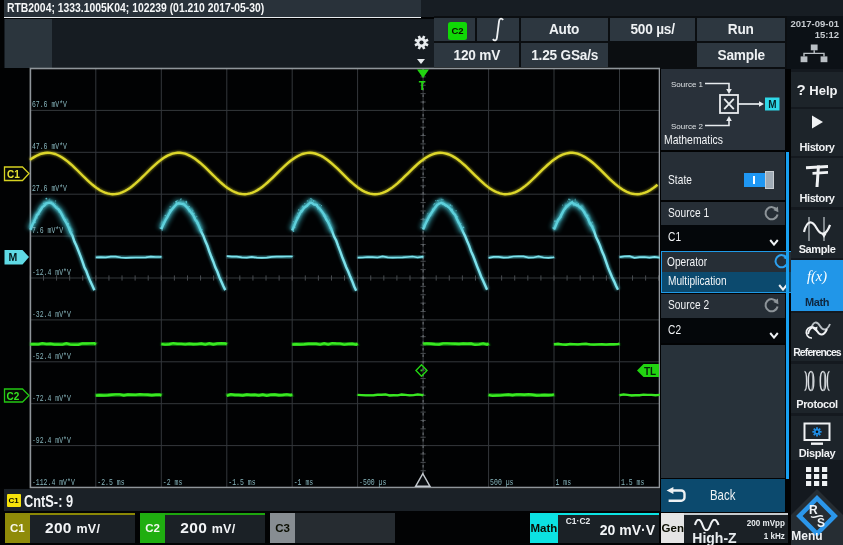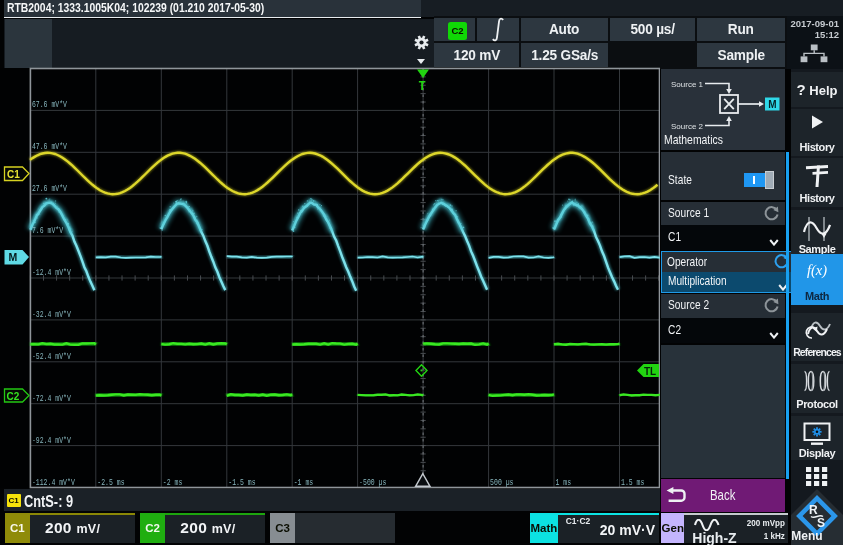--- a/index.html
+++ b/index.html
@@ -576,21 +576,21 @@
           <polygon points="14.9,1.6 15.4,7.2 10.3,5.0" fill="#8d9499"></polygon>
         </svg></div>
     </div>
 <div class="combo" style="top:318px;height:25px">
       <div class="plab" style="top:4px"><span class="cx">C2</span></div>
       <div style="position:absolute;right:6px;top:9px"><svg width="10" height="7" viewBox="0 0 10 7">
           <path d="M1.2,1 L5,5.6 L8.8,1" fill="none" stroke="#eef1f3" stroke-width="2"></path>
         </svg></div>
     </div>
 <div class="prow" style="top:344.5px;height:133px;background:#28323a"></div>
-<div class="abs" style="left:660.5px;top:478.5px;width:124px;height:33px;background:#701a75">
+<div class="abs" style="left:660.5px;top:478.5px;width:124px;height:33px;background:#0c4a6e">
       <div style="position:absolute;left:5px;top:8px"><svg width="20" height="17" viewBox="0 0 20 17">
           <path d="M5.5,3.5 L15.2,3.5 A3.3,3.3 0 0 1 18.5,6.8 L18.5,10.4 A3.3,3.3 0 0 1 15.2,13.7 L2.6,13.7" fill="none" stroke="#eef1f3" stroke-width="2.4"></path>
           <polygon points="0.6,3.5 7.4,0 7.4,7" fill="#eef1f3"></polygon>
         </svg></div>
       <div style="position:absolute;left:0;right:0;top:7px;text-align:center;color:#f0f2f4;font-size:15px"><span class="cxc" style="transform:scaleX(0.76)">Back</span></div>
     </div>
 <div class="abs" style="left:785.5px;top:151.5px;width:3.5px;height:327px;background:#18a0f0"></div>
 <div class="abs" style="left:791px;top:68.5px;width:52px;height:476.5px;background:#14191f"></div>
 <div class="sbtn" style="top:71.5px;height:35.0px;">
       <div style="position:absolute;left:0;right:0;top:9px;text-align:center;color:#f0f2f4;font-size:13px;font-weight:bold"><span style="font-size:15px">?</span> Help</div>
@@ -611,21 +611,21 @@
       <div class="sbl">History</div>
     </div>
 <div class="sbtn" style="top:209.5px;height:48.5px;">
       <svg width="28" height="26" viewBox="0 0 28 26" class="ic">
         <path d="M6,1 L6,25 M21,1 L21,25" stroke="#9aa0a5" stroke-width="1.6" fill="none"></path>
         <path d="M1,16 C4,4 9,4 13.5,12 C18,20 23,20 27,9" stroke="#f0f2f4" stroke-width="2.2" fill="none"></path>
         <polygon points="21,22 18.4,17.5 23.6,17.5" fill="#f0f2f4"></polygon>
       </svg>
       <div class="sbl">Sample</div>
     </div>
-<div class="sbtn" style="top:254px;height:50.5px;background:#2196e8;">
+<div class="sbtn" style="top:260.0px;height:50.5px;background:#2196e8;">
       <div style="position:absolute;left:0;right:0;top:8px;text-align:center;color:#fff;font-size:14.5px;font-style:italic;font-family:'Liberation Serif',serif"><i>f</i>(x)</div>
       <div class="sbl"><span style="color:#0e2740">Math</span></div>
     </div>
 <div class="sbtn" style="top:313.0px;height:48.0px;">
       <svg width="30" height="22" viewBox="0 0 30 22" class="ic">
         <path d="M9,10 C11,2 15,2 18,7 C21,12 25,12 28,5" stroke="#b9bfc4" stroke-width="1.9" fill="none"></path>
         <path d="M6,15 C8,7 12,7 15,12 C18,17 22,17 25,10" stroke="#f0f2f4" stroke-width="2" fill="none"></path>
         <path d="M10,19 A5.5,5.5 0 1 1 13.5,9.5" stroke="#f0f2f4" stroke-width="1.7" fill="none"></path>
         <polygon points="15.5,7.5 14.8,13 10.5,9.5" fill="#f0f2f4"></polygon>
       </svg>
@@ -707,19 +707,19 @@
       <div class="chip" style="left:0;top:0;width:24.5px;height:30px;background:#878d92;font-size:11.5px">C3</div>
     </div>
 <div class="abs" style="left:529.7px;top:512.5px;width:129.3px;height:30px;background:#1b2126">
       <div style="position:absolute;left:0;right:0;top:0;height:2px;background:#0ce2e2"></div>
       <div class="chip" style="left:0;top:0;width:28.5px;height:30px;background:#0ce2e2;font-size:11.5px">Math</div>
       <div style="position:absolute;left:36px;top:3.5px;color:#e8ecef;font-size:8.5px;font-weight:bold">C1·C2</div>
       <div class="chtxt" style="position:absolute;right:4px;top:9px;font-size:14px">20 mV·V</div>
     </div>
 <div class="abs" style="left:661.3px;top:512.5px;width:126.7px;height:30px;background:#1b2126">
       <div style="position:absolute;left:0;right:0;top:0;height:2px;background:#c5cacd"></div>
-      <div class="chip" style="left:0;top:0;width:23.0px;height:30px;background:#c4b5fd;font-size:11.5px">Gen</div>
+      <div class="chip" style="left:0;top:0;width:23.0px;height:30px;background:#e5e5e5;font-size:11.5px">Gen</div>
       <div style="position:absolute;left:33px;top:4px"><svg width="26" height="12" viewBox="0 0 26 12">
           <path d="M1,6 C3,-1 6,-1 8.5,6 C11,13 14,13 16.5,6 C19,-1 22,-1 24.5,6" stroke="#eef1f3" stroke-width="2.1" fill="none"></path>
         </svg></div>
       <div style="position:absolute;left:31px;top:17.5px;color:#e8ecef;font-size:14px;font-weight:bold">High-Z</div>
       <div style="position:absolute;right:3px;top:3px;color:#e8ecef;font-size:9.5px;font-weight:bold;text-align:right;line-height:13.5px"><span style="display:inline-block;transform:scaleX(0.85);transform-origin:100% 50%">200 mVpp</span><br><span style="display:inline-block;transform:scaleX(0.85);transform-origin:100% 50%">1 kHz</span></div>
     </div>
 </div>
 </body></html>

